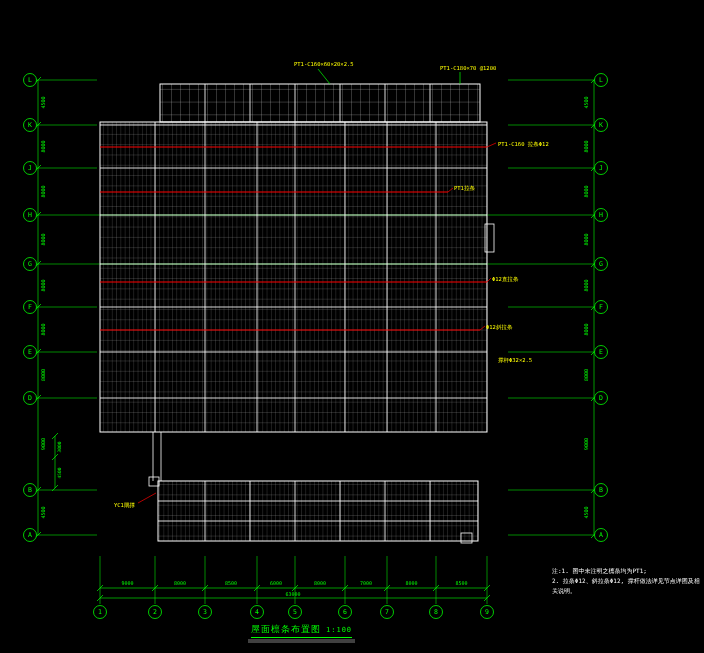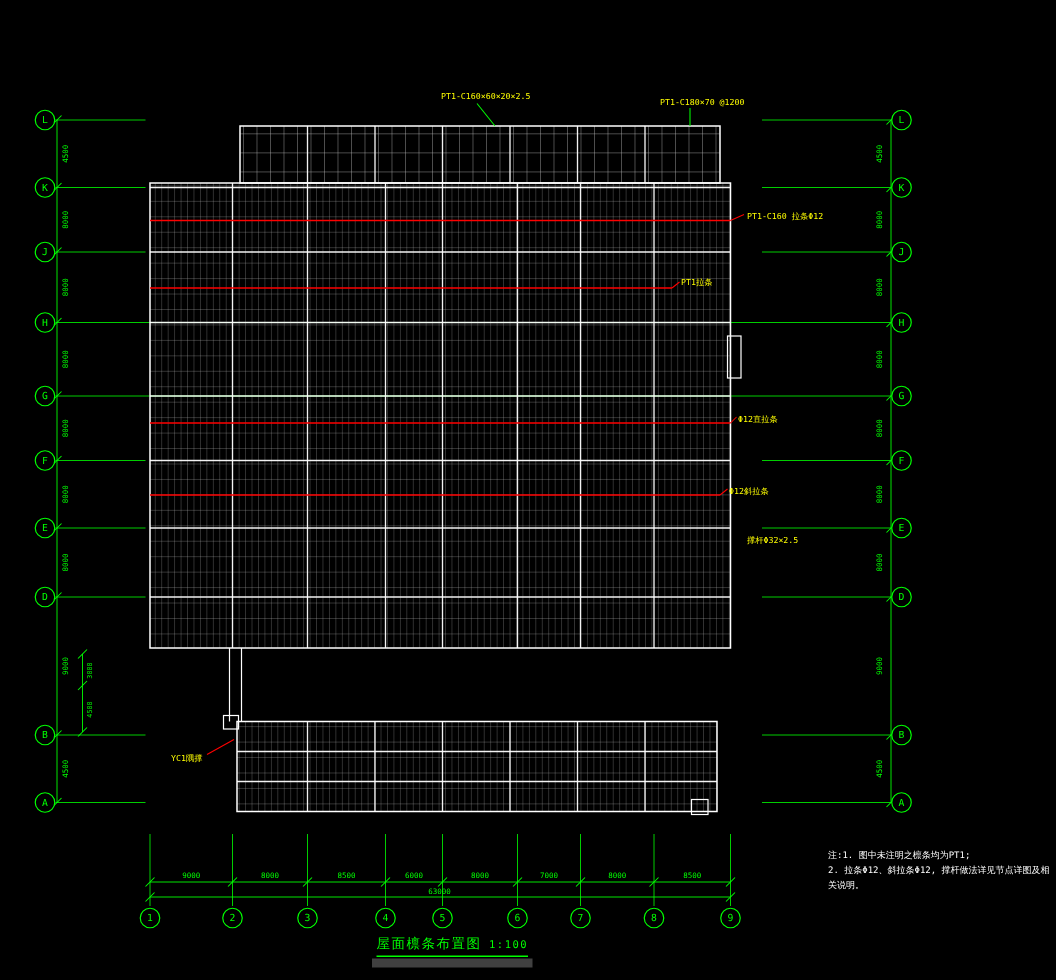--- a/index.html
+++ b/index.html
@@ -1,21 +1,21 @@
 <!DOCTYPE html>
 <html><head>
 <meta charset="utf-8">
 <style>
   html,body{margin:0;padding:0;background:#000;}
   .canvas{position:relative;width:704px;height:653px;background:#000;overflow:hidden;
           font-family:"DejaVu Sans Mono",monospace;}
   .canvas svg{position:absolute;left:0;top:0;}
   svg text{font-family:"DejaVu Sans Mono",monospace;}
   .title{position:absolute;left:248px;top:623px;color:#00ff00;font-size:9px;letter-spacing:1px;
-         padding:0 3px 1px 3px;border-bottom:6px solid #404040;}
+         padding:0 3px 1px 3px;border-bottom:4px solid #404040;}
   .title::after{content:"";display:block;margin-top:1px;border-bottom:1px solid #00ff00;}
   .title .scale{font-size:7px;margin-left:5px;}
   .notes{position:absolute;left:552px;top:566px;width:148px;color:#ffffff;font-size:6px;line-height:1.7;}
 </style>
 </head>
 <body>
 
 <div class="canvas">
   <svg id="drawing" width="704" height="653" viewBox="0 0 704 653">
     <defs>

